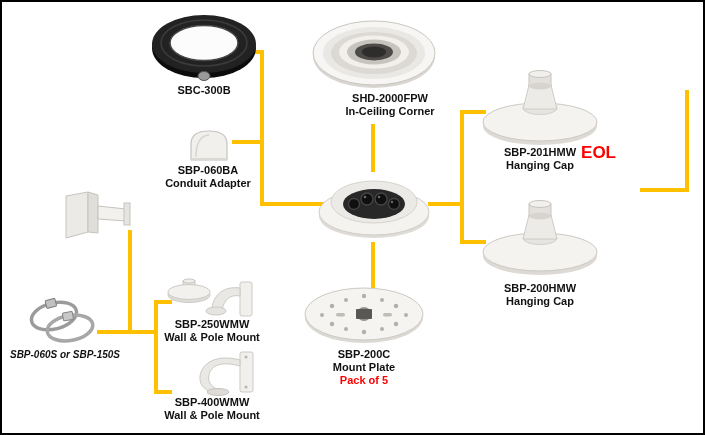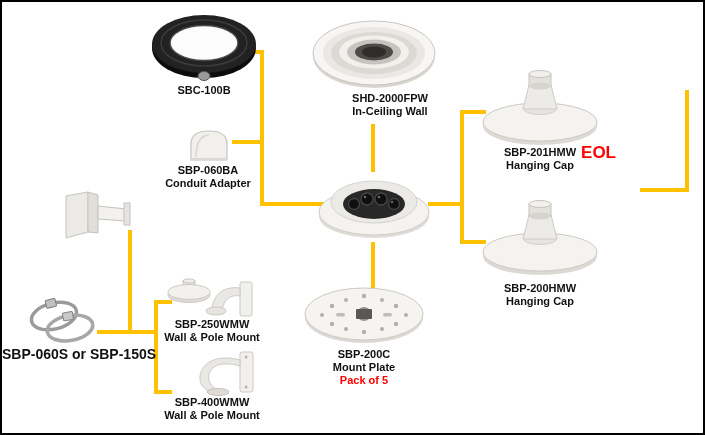--- a/index.html
+++ b/index.html
@@ -7,21 +7,21 @@
   .stage {
     position:relative; width:705px; height:435px;
     background:#fff; border:2px solid var(--border,#000); overflow:hidden;
   }
   .conn { position:absolute; background:var(--conn,#ffc000); }
   .node-img { position:absolute; line-height:0; }
   .label {
     position:absolute; text-align:center; font-weight:bold;
     font-size:11px; line-height:13px; color:var(--label,#111);
   }
-  .label.small { font-size:14px; white-space:nowrap; }
+  .label.small { font-size:10px; white-space:nowrap;font-style:italic; }
   .eol { position:absolute; margin-left:5px; font-size:17px; color:var(--red,#ff0000); }
   .red-note { color:var(--red,#ff0000); }
 </style>
 </head>
 <body>
 
 <div class="stage">
 
   <div class="conn" style="left:258px; top:48px;  width:4px;  height:156px;"></div>
   <div class="conn" style="left:244px; top:48px;  width:18px; height:4px;"></div>
@@ -44,38 +44,38 @@
   <div class="node-img" style="left:148px; top:10px;">
     <svg width="108" height="70" viewBox="0 0 108 70">
       <ellipse cx="54" cy="36" rx="52" ry="30" fill="#0c0c0c"></ellipse>
       <ellipse cx="54" cy="32" rx="52" ry="29" fill="#222222"></ellipse>
       <ellipse cx="54" cy="31" rx="43" ry="23" fill="none" stroke="#3b3b3b" stroke-width="1.5"></ellipse>
       <ellipse cx="54" cy="31" rx="34" ry="17.5" fill="#fcfcfc" stroke="#474747" stroke-width="1.5"></ellipse>
       <ellipse cx="54" cy="64" rx="6" ry="4.5" fill="#9a9a9a" stroke="#565656" stroke-width="1"></ellipse>
     </svg>
   </div>
   <div class="label" style="left:130px; top:82px; width:144px;">
-    <div>SBC-100B</div>
+    <div>SBC-300B</div>
   </div>
 
   <div class="node-img" style="left:308px; top:12px;">
     <svg width="128" height="78" viewBox="0 0 128 78">
       <ellipse cx="64" cy="42" rx="61" ry="32" fill="#d9d6d1"></ellipse>
       <ellipse cx="64" cy="39" rx="61" ry="32" fill="#f7f6f4" stroke="#c9c6c1" stroke-width="1"></ellipse>
       <ellipse cx="64" cy="39" rx="51" ry="26" fill="#eae8e4"></ellipse>
       <ellipse cx="64" cy="39" rx="43" ry="21" fill="#dcd9d4"></ellipse>
       <ellipse cx="64" cy="38" rx="35" ry="16.5" fill="#f1f0ed"></ellipse>
       <ellipse cx="64" cy="38" rx="27" ry="12.5" fill="#c7c4bf"></ellipse>
       <ellipse cx="64" cy="38" rx="19" ry="8.5" fill="#4e4c49"></ellipse>
       <ellipse cx="64" cy="38" rx="12" ry="5.5" fill="#2e2d2c"></ellipse>
     </svg>
   </div>
   <div class="label" style="left:316px; top:90px; width:144px;">
     <div>SHD-2000FPW</div>
-    <div>In-Ceiling Wall</div>
+    <div>In-Ceiling Corner</div>
   </div>
 
   <div class="node-img" style="left:184px; top:124px;">
     <svg width="46" height="38" viewBox="0 0 46 38">
       <path d="M5,34 L5,18 Q5,5 23,5 Q41,5 41,18 L41,34 Z" fill="#f1f0ed" stroke="#c6c3be" stroke-width="1.2"></path>
       <path d="M10,31 Q10,10 23,9" fill="none" stroke="#d8d5d0" stroke-width="1.5"></path>
       <rect x="5" y="32" width="36" height="2.5" fill="#dcd9d4"></rect>
     </svg>
   </div>
   <div class="label" style="left:136px; top:162px; width:140px;">

